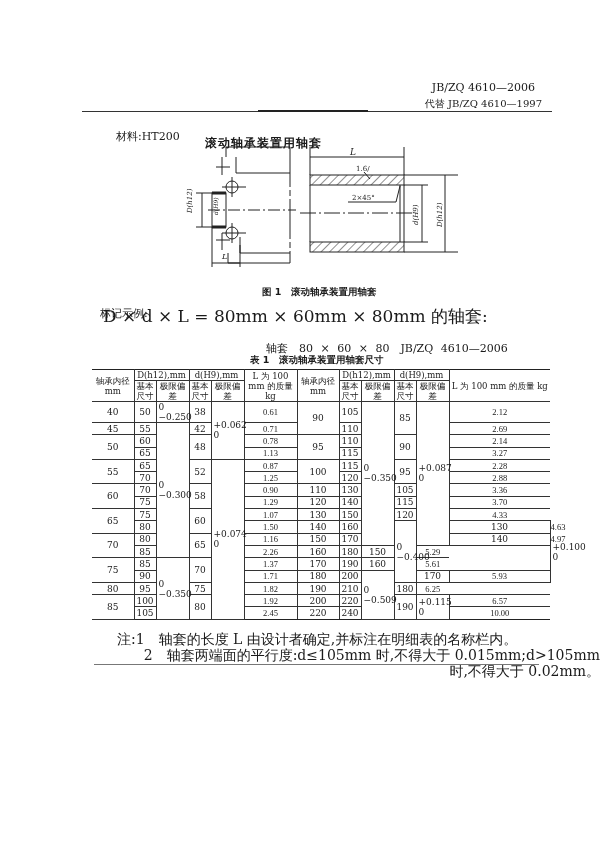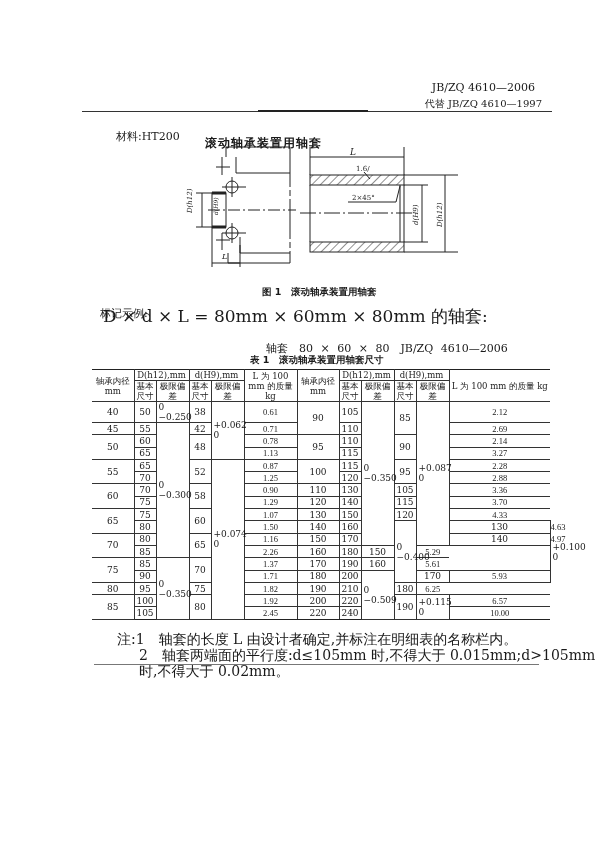--- a/index.html
+++ b/index.html
@@ -26,21 +26,21 @@
                padding: 0; line-height: 10px; font-weight: normal; }
   table.spec th { font-size: 8.5px; }
   table.spec tr.top th { border-top: 1.5px solid #222; }
   table.spec tr.data td { height: 11.3px; }
   table.spec tr.last td { border-bottom: 1.5px solid #222; }
   table.spec td.tol { text-align: left; padding-left: 2px; font-size: 9px; line-height: 10px; }
   table.spec td.mass { font-family: Liberation Serif, serif; font-size: 8.5px; }
   table.spec .edge-l { border-left: none; }
   table.spec .edge-r { border-right: none; }
   .notes { left: 117px; top: 631px; font-size: 14px; line-height: 16px; }
-  .notes .n2 { padding-left: 22px; }
+  .notes .n2 { padding-left: 22px; text-align: right; }
   .foot-rule { left: 94px; top: 664px; width: 445px; height: 0; border-top: 1px solid #777; }
   svg { position: absolute; }
 </style>
 </head>
 <body>
 
 <div class="abs std-no">
   <div>JB/ZQ 4610—2006</div>
   <div class="rep">代替 JB/ZQ 4610—1997</div>
 </div>

